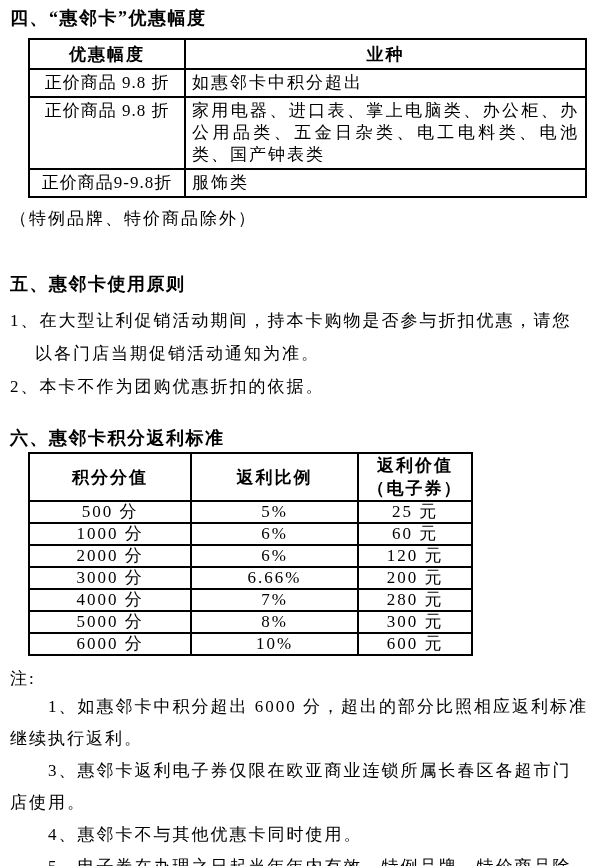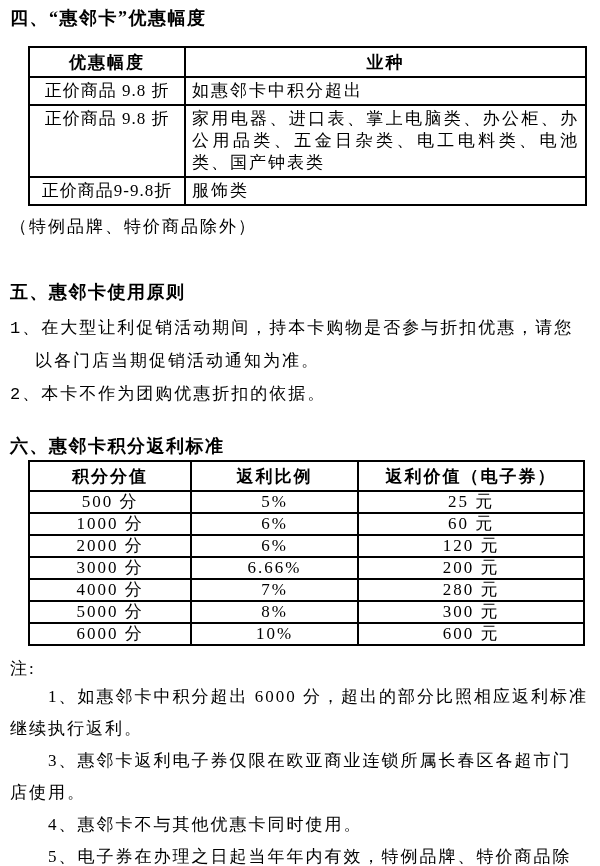--- a/index.html
+++ b/index.html
@@ -15,35 +15,35 @@
     font-size: 18px;
     letter-spacing: 1.5px;
     line-height: 24px;
     white-space: nowrap;
   }
 
   table { border-collapse: collapse; table-layout: fixed; margin-left: 18px; }
   th, td { border: 2px solid #000000; font-size: 17px; }
   th { font-weight: bold; height: 28px; text-align: center; letter-spacing: 2px; padding: 0 4px; overflow: hidden; }
 
-  .t1 { width: 559px; margin-top: 16px; border-radius: 32px; }
+  .t1 { width: 559px; margin-top: 8px; border-radius: 32px; }
   .t1 .c1 { width: 146px; }
   .t1 td { padding: 2px 6px; line-height: 22px; vertical-align: top; letter-spacing: 2px; }
   .t1 td.cell-discount { letter-spacing: 1px; white-space: nowrap; padding: 2px 4px; overflow: hidden; text-align: center; }
   .t1 td.cell-cat { text-align: justify; }
 
-  .t2 { width: 557px; margin-top: 2px; }
+  .t2 { width: 445px; margin-top: 2px; }
   .t2 .c1 { width: 152px; }
   .t2 .c2 { width: 157px; }
   .t2 td { height: 20px; padding: 0 4px; line-height: 20px; text-align: center; letter-spacing: 2px; white-space: nowrap; overflow: hidden; }
 
   .para { font-size: 17px; letter-spacing: 2px; line-height: 33px; }
   .footnote { margin-top: 9px; line-height: 23px; }
   .sec5-heading { margin-top: 42px; }
-  .sec5-items { margin-top: 8px; font-family: Liberation Mono, monospace; }
+  .sec5-items { margin-top: 8px; }
   .cont { padding-left: 25px; }
   .sec6-heading { margin-top: 23px; }
   .notes-label { margin-top: 11px; line-height: 24px; }
   .note-line { line-height: 32px; }
   .ind { padding-left: 38px; }
 </style>
 </head>
 <body>
 
 <div class="page">

